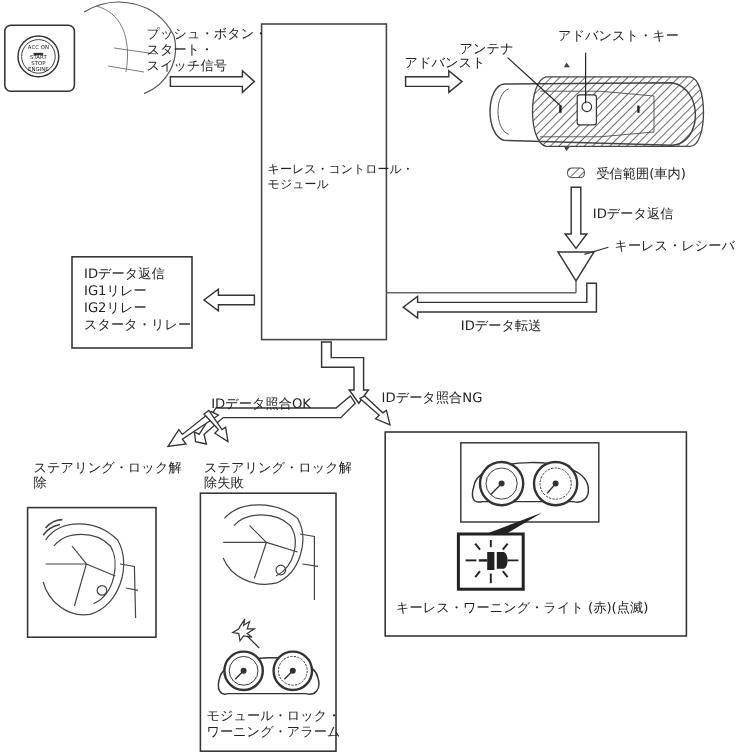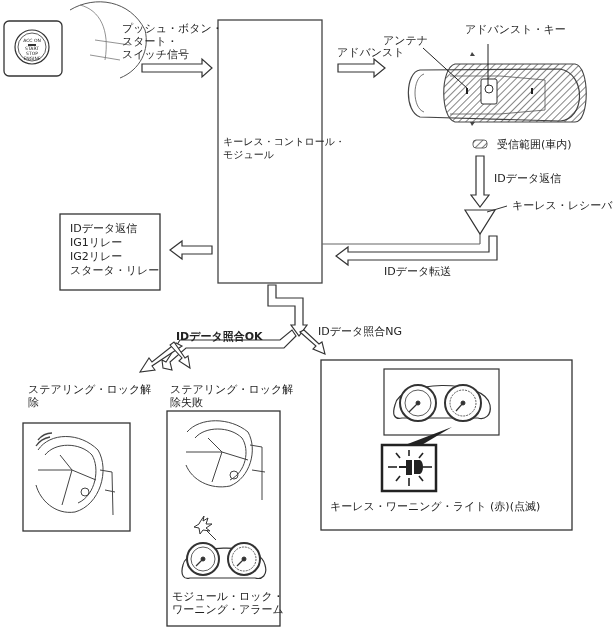--- a/index.html
+++ b/index.html
@@ -162,21 +162,21 @@
 <div class="lbl" style="left:512px;top:200px;font-family:Liberation Mono, monospace;">キーレス・レシーバ</div>
 <div class="lbl" style="left:384px;top:265px;">IDデータ転送</div>
 
 <div class="lbl" style="left:70px;top:222px;line-height:14px;">
   <div>IDデータ返信</div>
   <div>IG1リレー</div>
   <div>IG2リレー</div>
   <div>スタータ・リレー</div>
 </div>
 
-<div class="lbl" style="left:176px;top:330px;font-weight:bold;">IDデータ照合OK</div>
+<div class="lbl" style="left:176px;top:330px;">IDデータ照合OK</div>
 <div class="lbl" style="left:318px;top:325px;">IDデータ照合NG</div>
 
 <div class="lbl" style="left:28px;top:383px;">
   <div>ステアリング・ロック解</div>
   <div>除</div>
 </div>
 
 <div class="lbl" style="left:170px;top:383px;">
   <div>ステアリング・ロック解</div>
   <div>除失敗</div>

